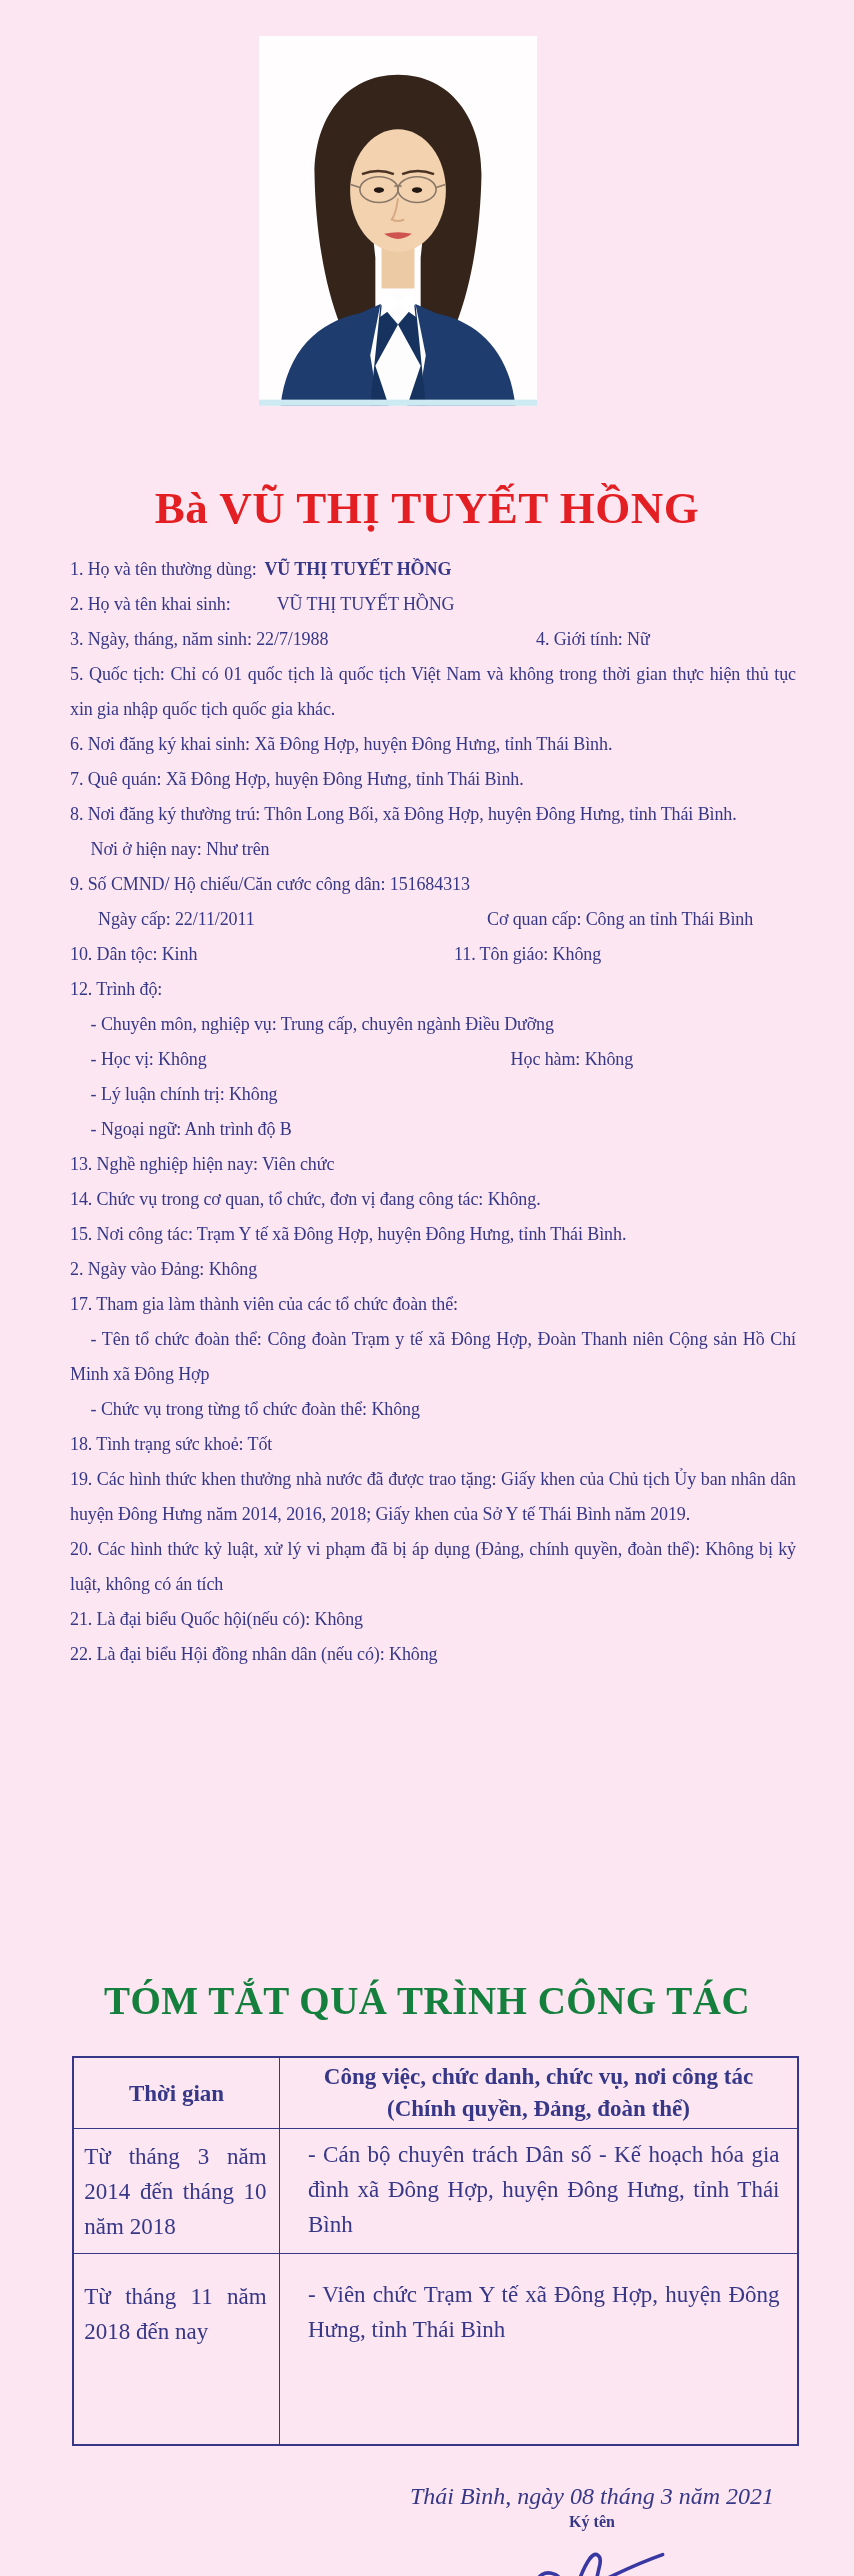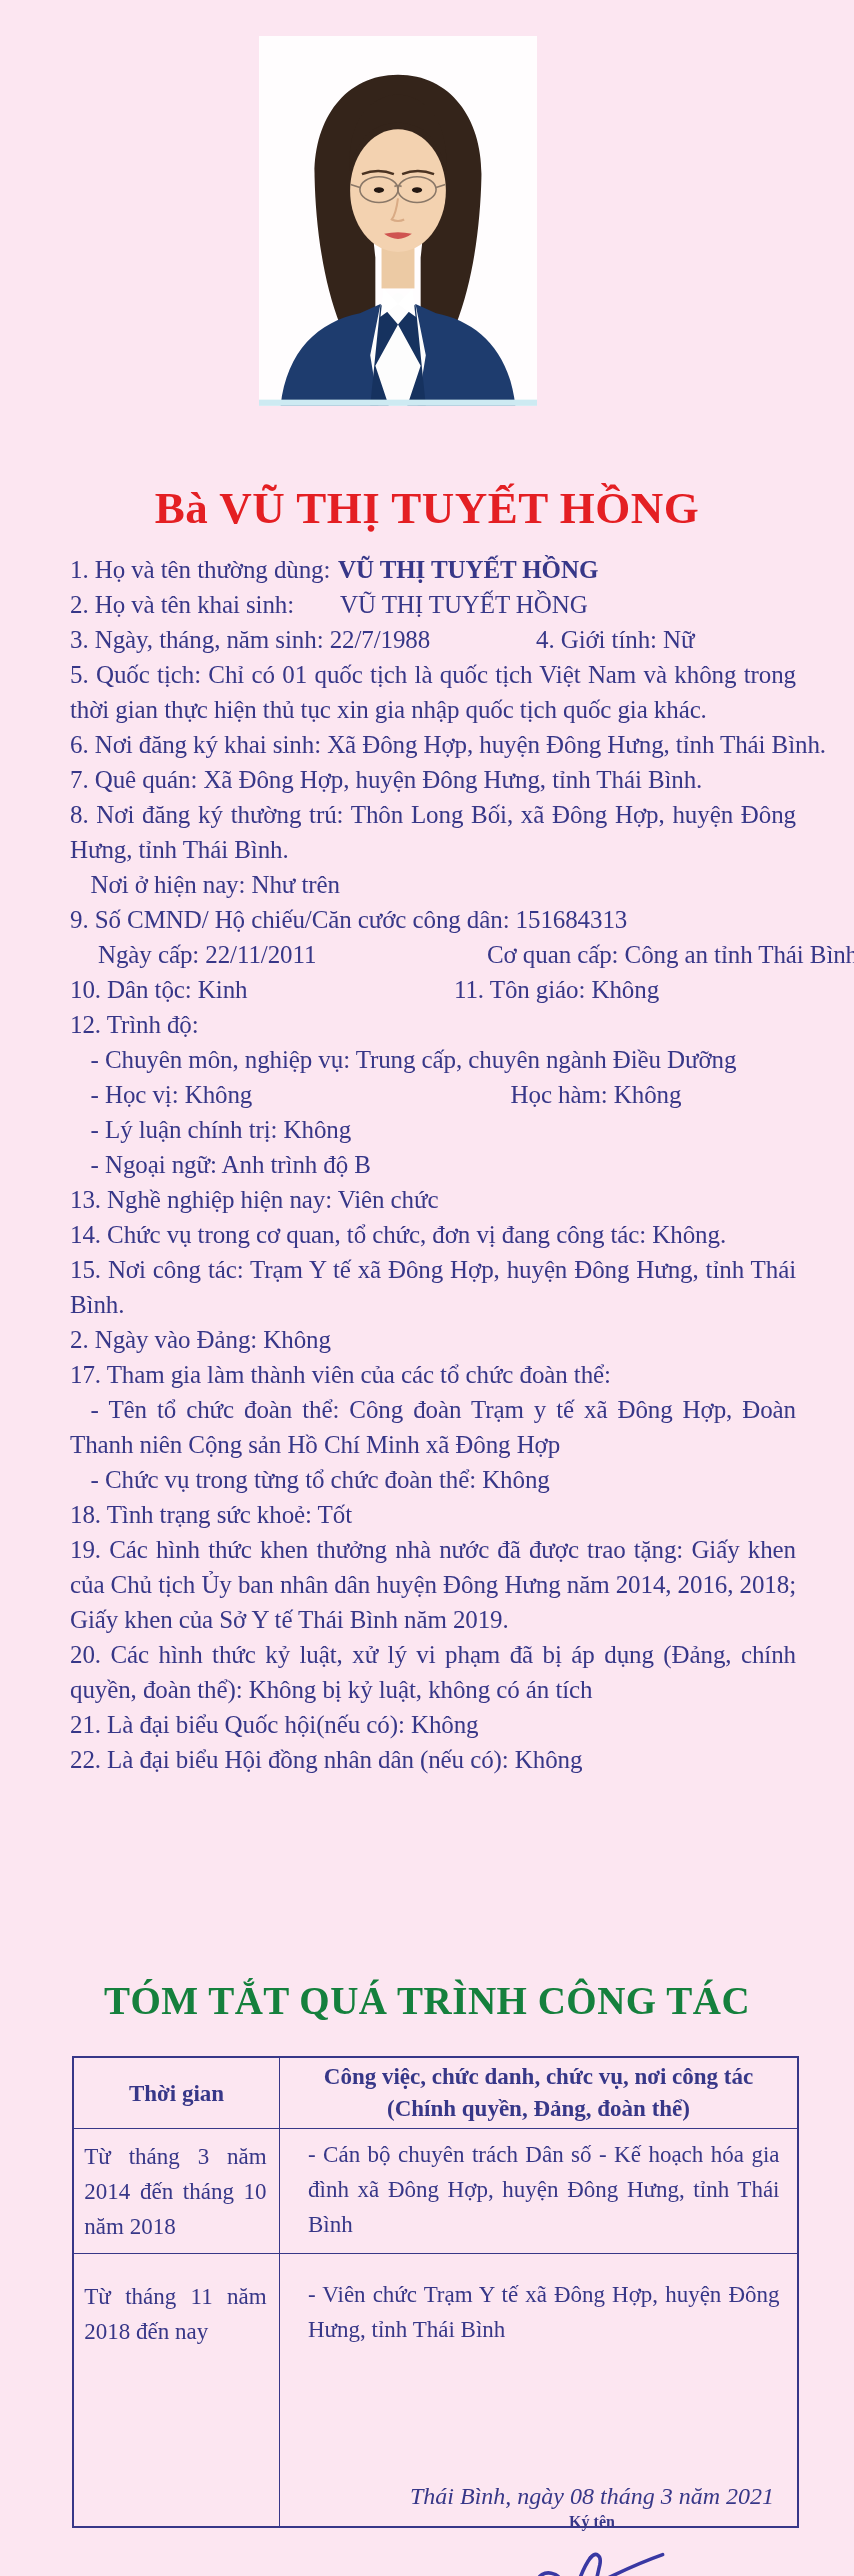--- a/index.html
+++ b/index.html
@@ -12,42 +12,42 @@
     position:absolute; left:259px; top:36px; width:278px; height:370px;
     background:#ffffff;
   }
   .photo svg { display:block; }
   .doc-title {
     position:absolute; left:0; top:482px; width:100%; text-align:center;
     font-size:45px; font-weight:bold; color:#e41f23; letter-spacing:0.5px;
   }
   .content {
     position:absolute; left:70px; top:552px; width:726px;
-    font-size:25px; line-height:35px; letter-spacing:-0.1px;
+    font-size:18px; line-height:35px; letter-spacing:-0.1px;
   }
   .content p { margin:0; text-align:justify; }
   .content p.nw { white-space:nowrap; text-align:left; }
   .ind40 { text-indent:20.6px; }
   .ind55 { text-indent:28px; }
   .cols { position:relative; }
   .rcol { position:absolute; top:0; }
   .r1040 { left:466px; } 
   .r890  { left:389px; } 
   .r880  { left:384px; } 
   .r950  { left:420px; } 
   .bv { font-weight:bold; }
   .gap15 { margin-left:7.7px; }
   .gap90 { margin-left:46px; }
 
   .career-title {
     position:absolute; left:0; top:1978px; width:100%; text-align:center;
     font-size:39px; font-weight:bold; color:#15803d; letter-spacing:0.5px;
   }
   .career-table {
-    position:absolute; left:72px; top:2056px; width:727px; height:472px;
+    position:absolute; left:72px; top:2056px; width:727px; height:390px;
     border:2.1px solid #373788; box-sizing:border-box;
     display:grid; grid-template-columns:206px auto; grid-template-rows:71px 125px auto;
     font-size:23px; line-height:35px;
   }
   .career-table > div { box-sizing:border-box; }
   .cell-br { border-right:1.5px solid #373788; }
   .cell-bb { border-bottom:1.5px solid #373788; }
   .th1 { display:flex; align-items:center; justify-content:center; font-weight:bold; }
   .th2 { display:flex; flex-direction:column; align-items:center; justify-content:center;
          font-weight:bold; line-height:32px; text-align:center; }

